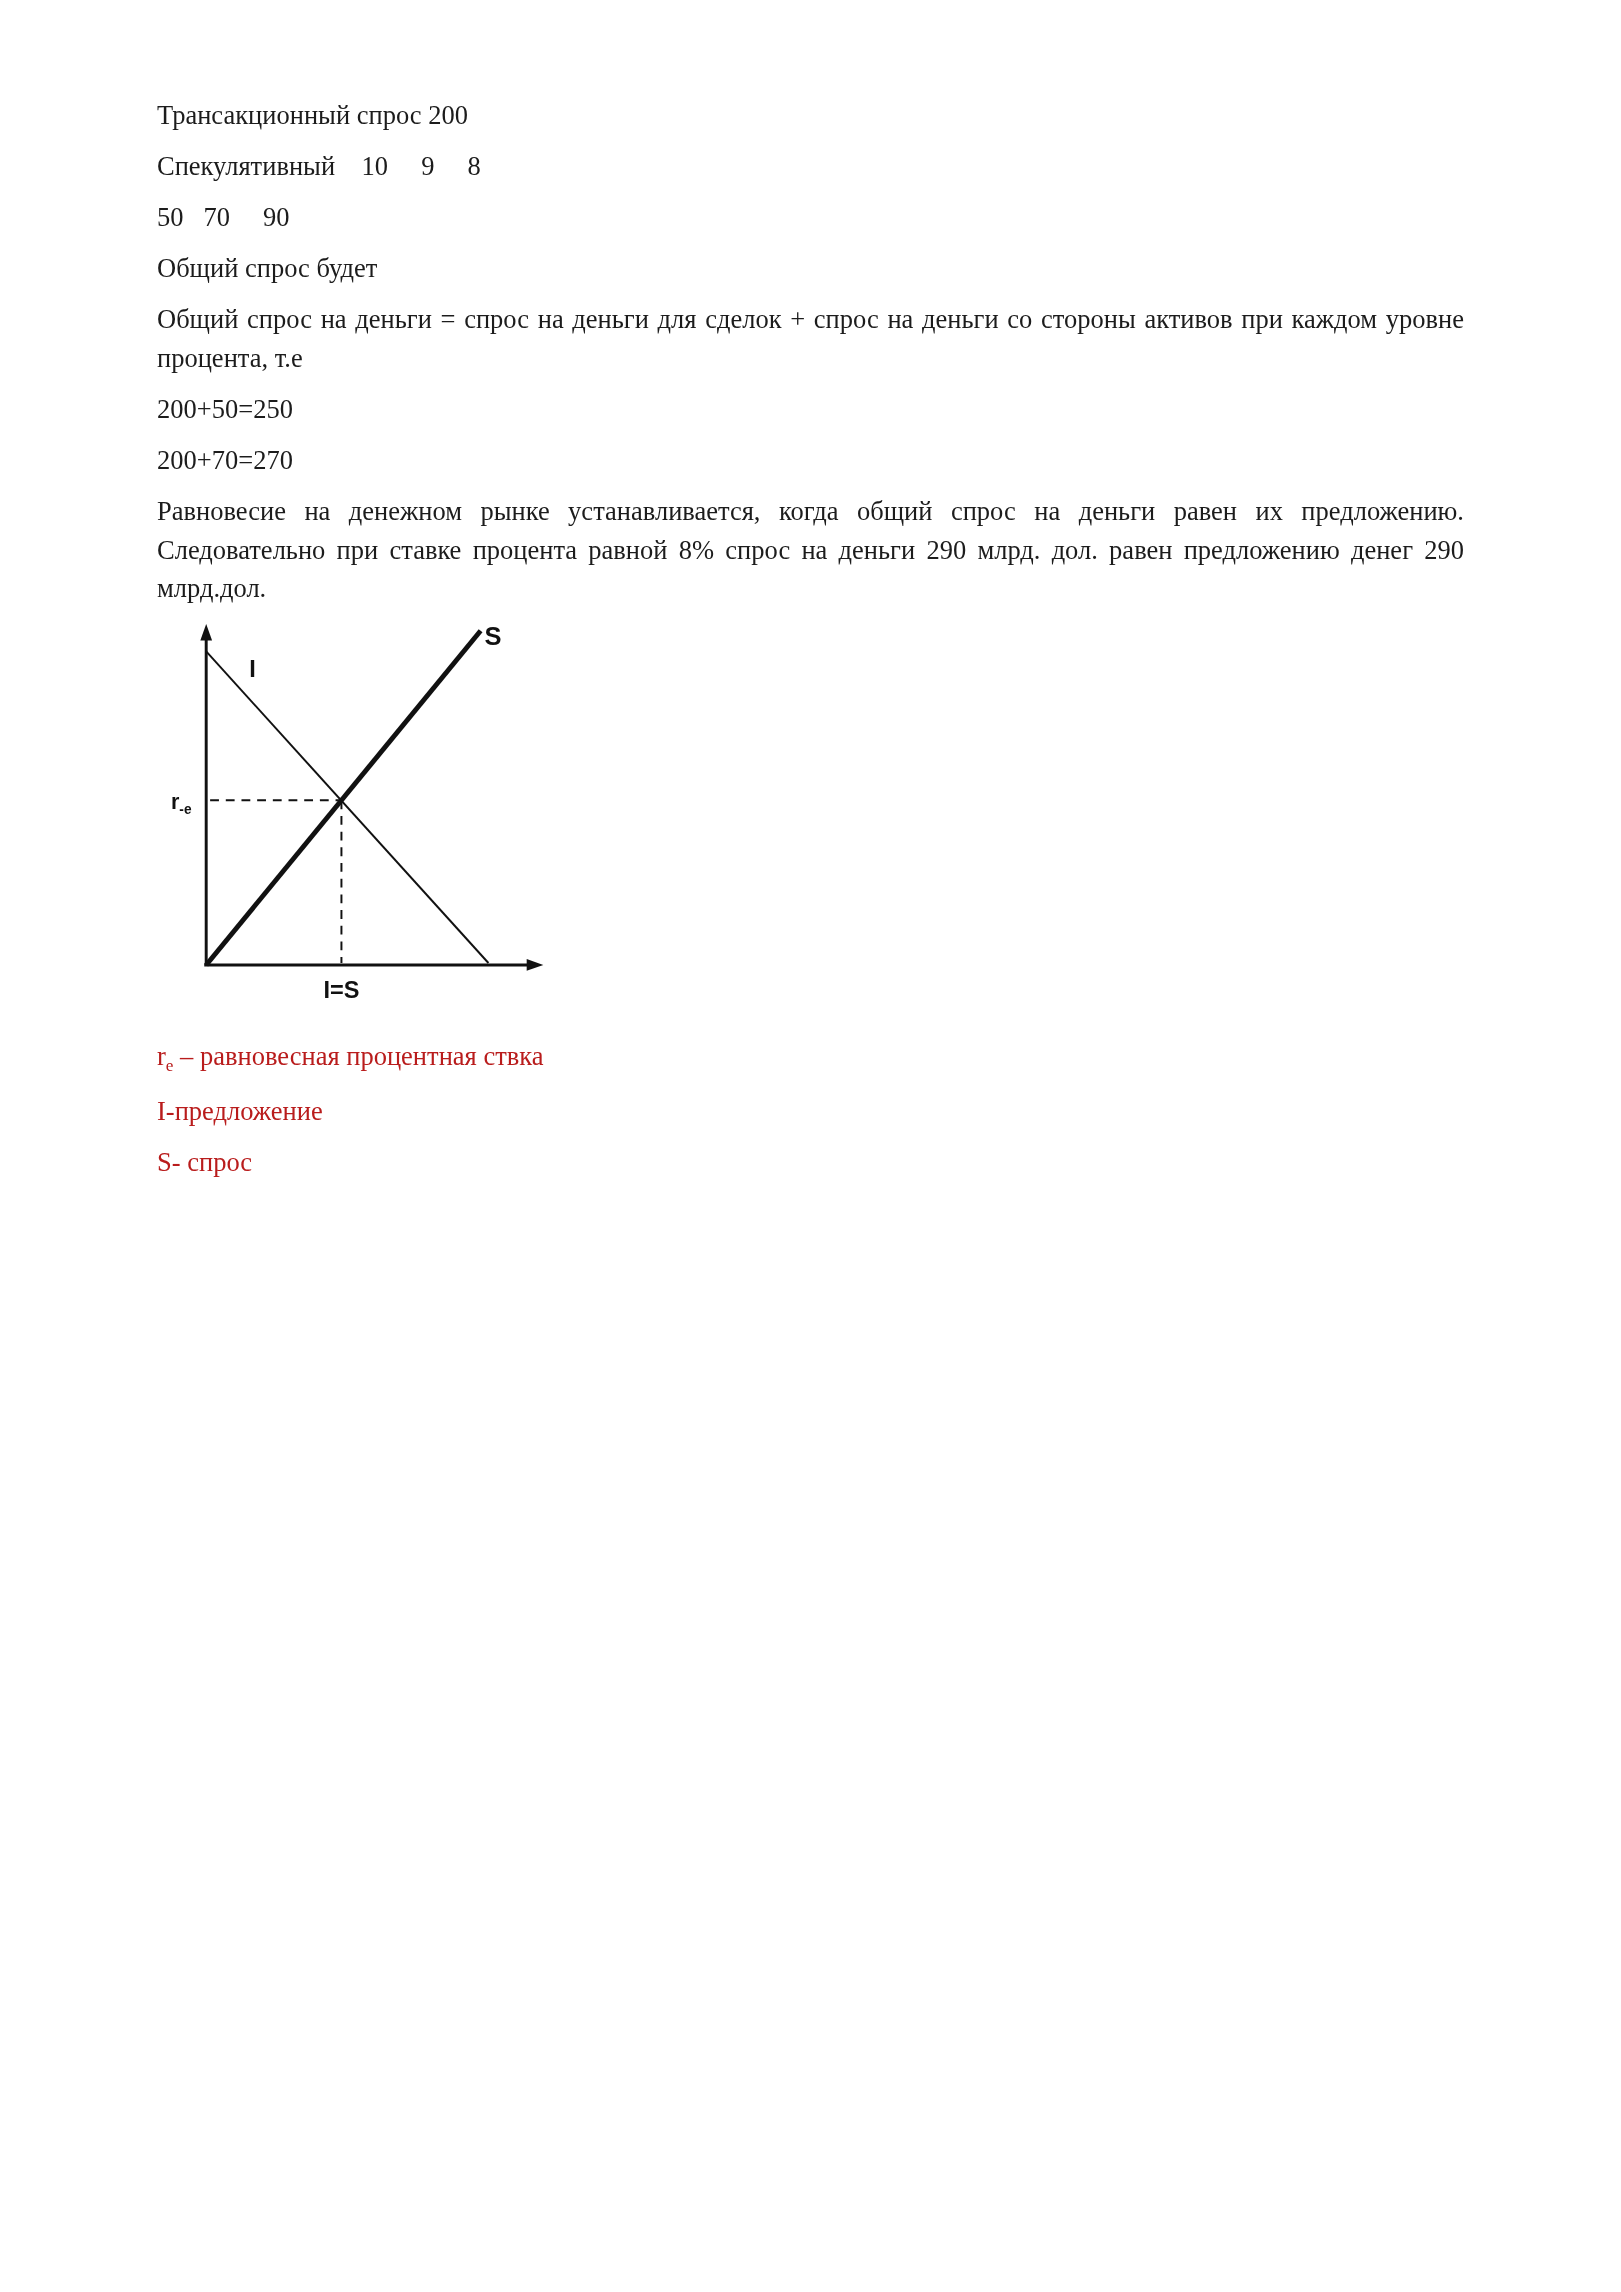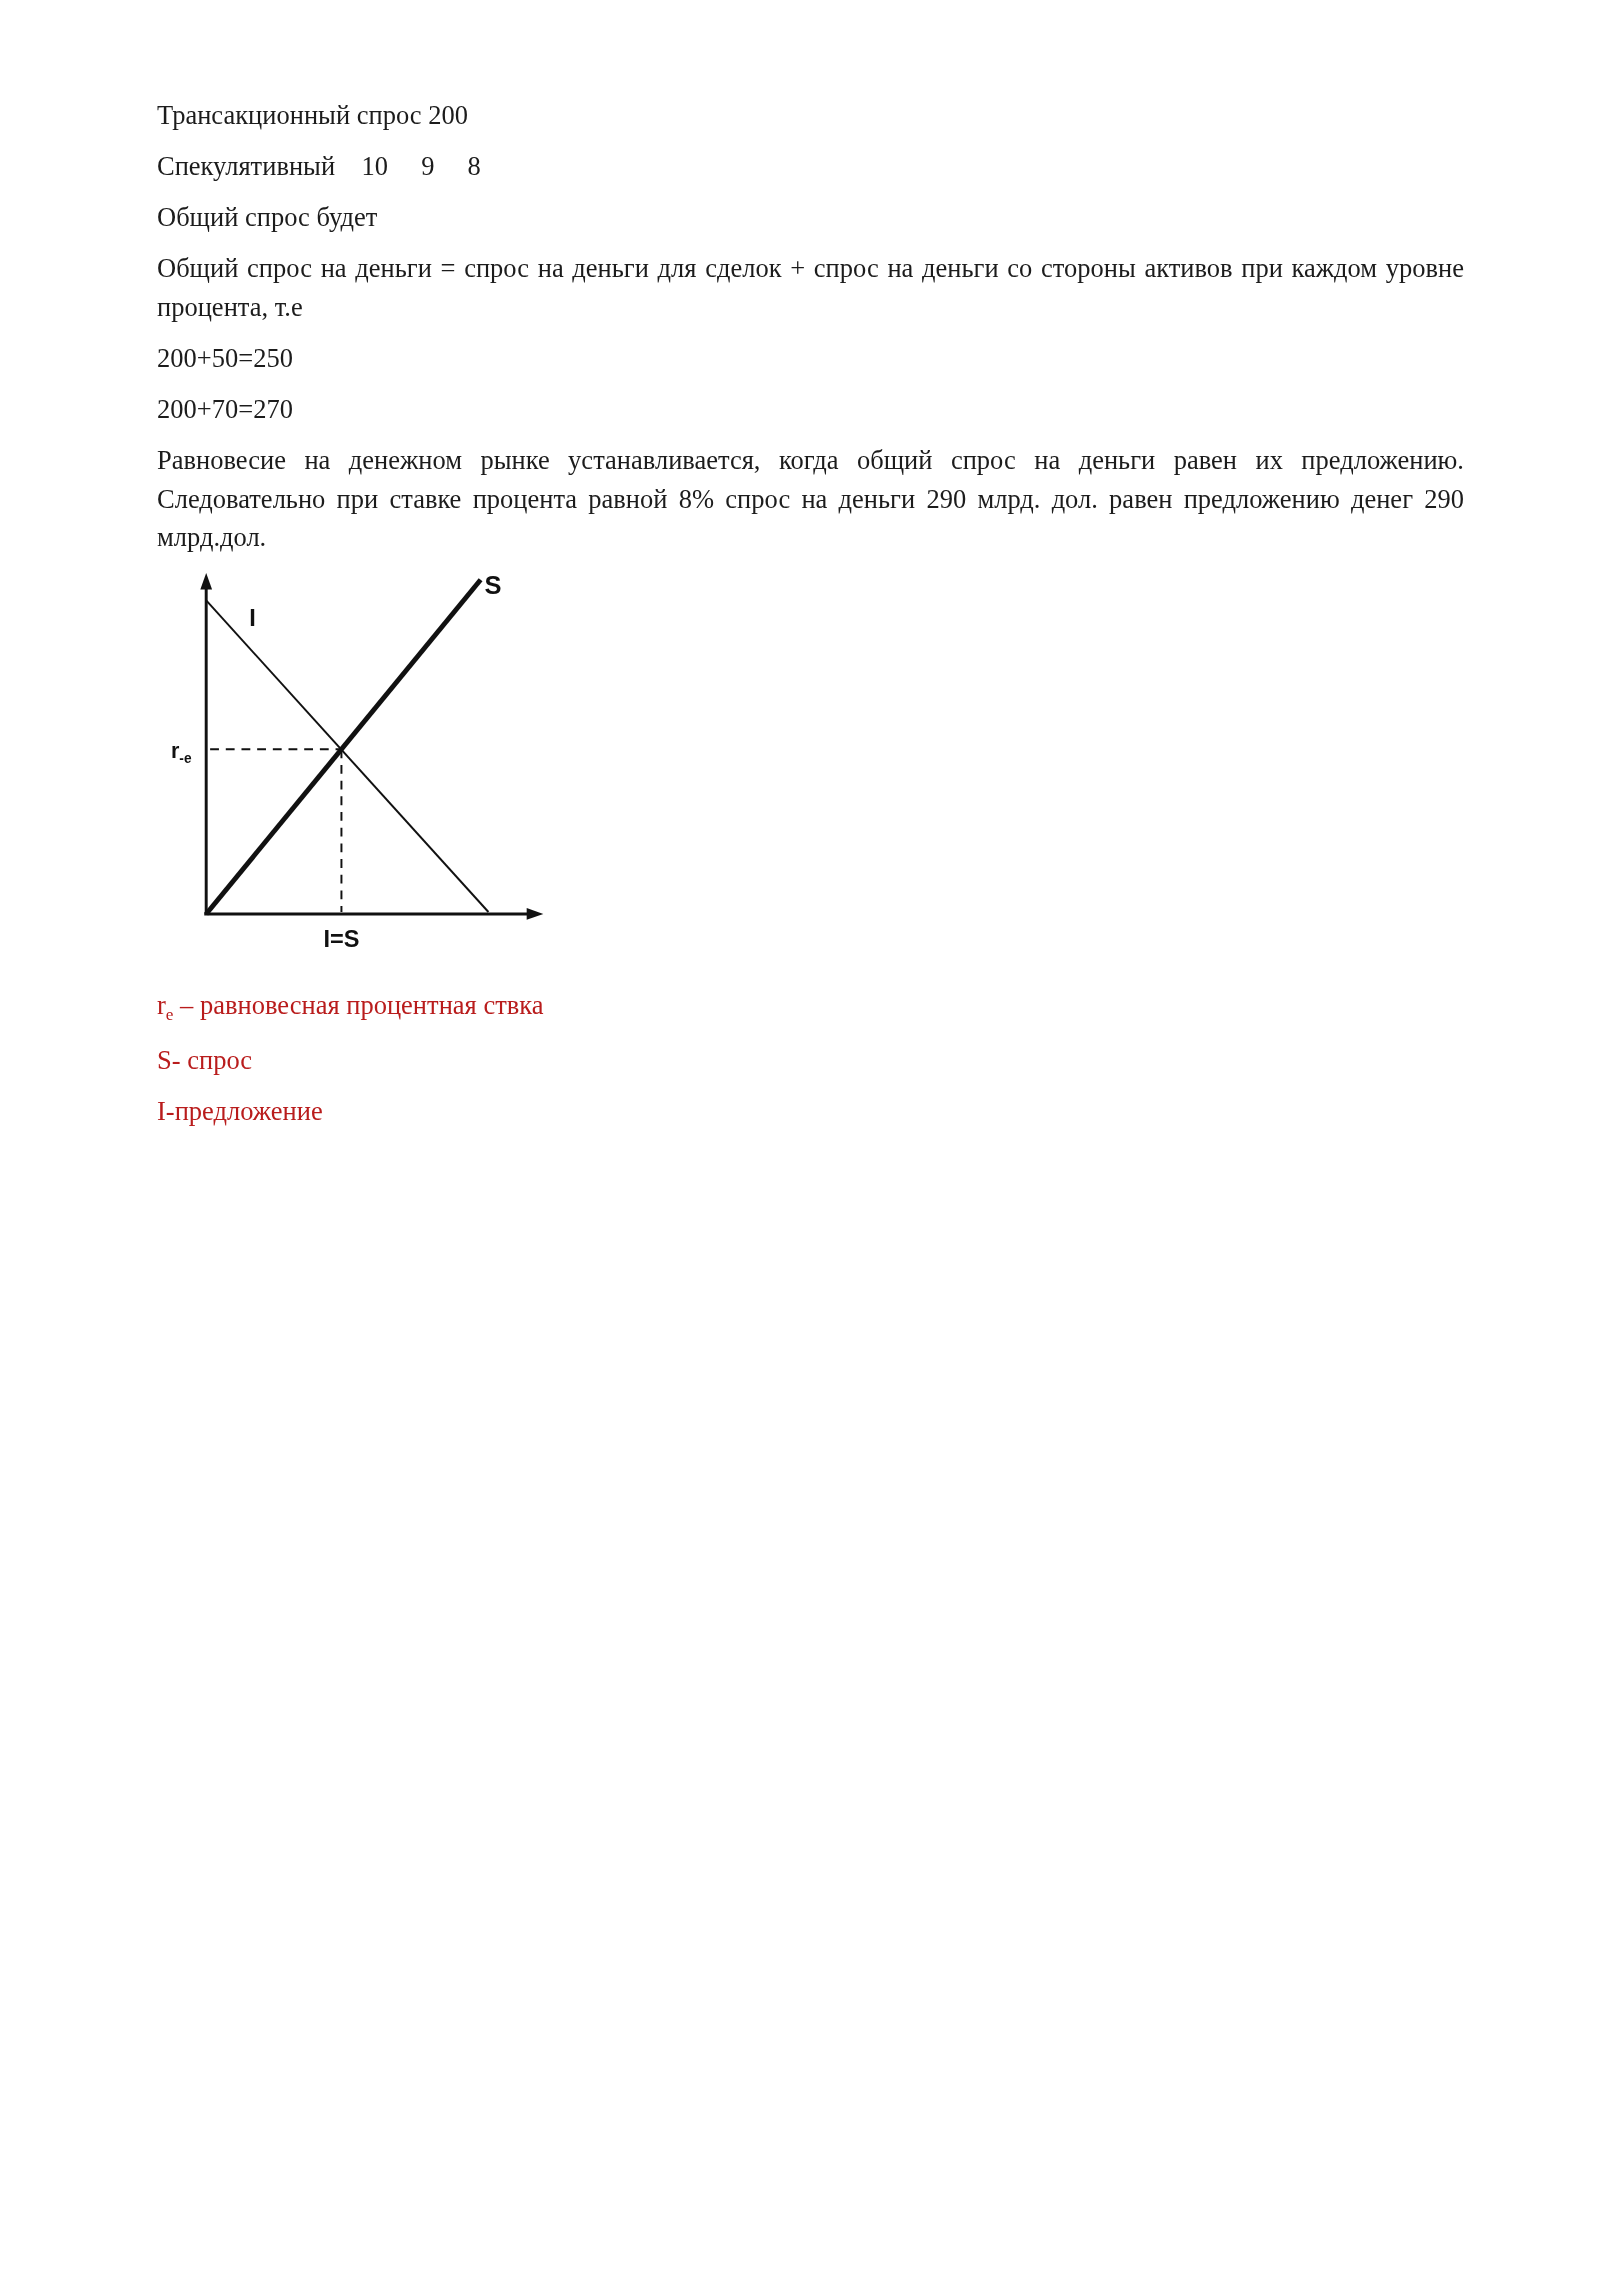--- a/index.html
+++ b/index.html
@@ -48,20 +48,21 @@
 </style>
 </head>
 <body>
 
 <div class="page">
 
   <p class="para pre">Трансакционный спрос 200</p>
 
   <p class="para pre">Спекулятивный    10     9     8</p>
 
+  <p class="para pre">50   70     90</p>
 
   <p class="para">Общий спрос будет</p>
 
   <p class="para justified">Общий спрос на деньги = спрос на деньги для сделок + спрос на деньги со стороны активов при каждом уровне процента, т.е</p>
 
   <p class="para">200+50=250</p>
 
   <p class="para">200+70=270</p>
 
 
@@ -84,18 +85,18 @@
 
       <text x="334" y="26" font-size="26">S</text>
       <text x="94" y="58" font-size="24">I</text>
       <text x="14" y="193" font-size="22"><tspan>r</tspan><tspan dy="5" font-size="14">-e</tspan></text>
       <text x="188" y="386" font-size="24" text-anchor="middle">I=S</text>
     </svg>
   </div>
 
   <p class="legend-line"><span>r</span><sub>e</sub><span> – равновесная процентная ствка</span></p>
 
+  <p class="legend-line">I-предложение</p>
+
   <p class="legend-line">S- спрос</p>
-
-  <p class="legend-line">I-предложение</p>
 
 </div>
 
 
 </body></html>

